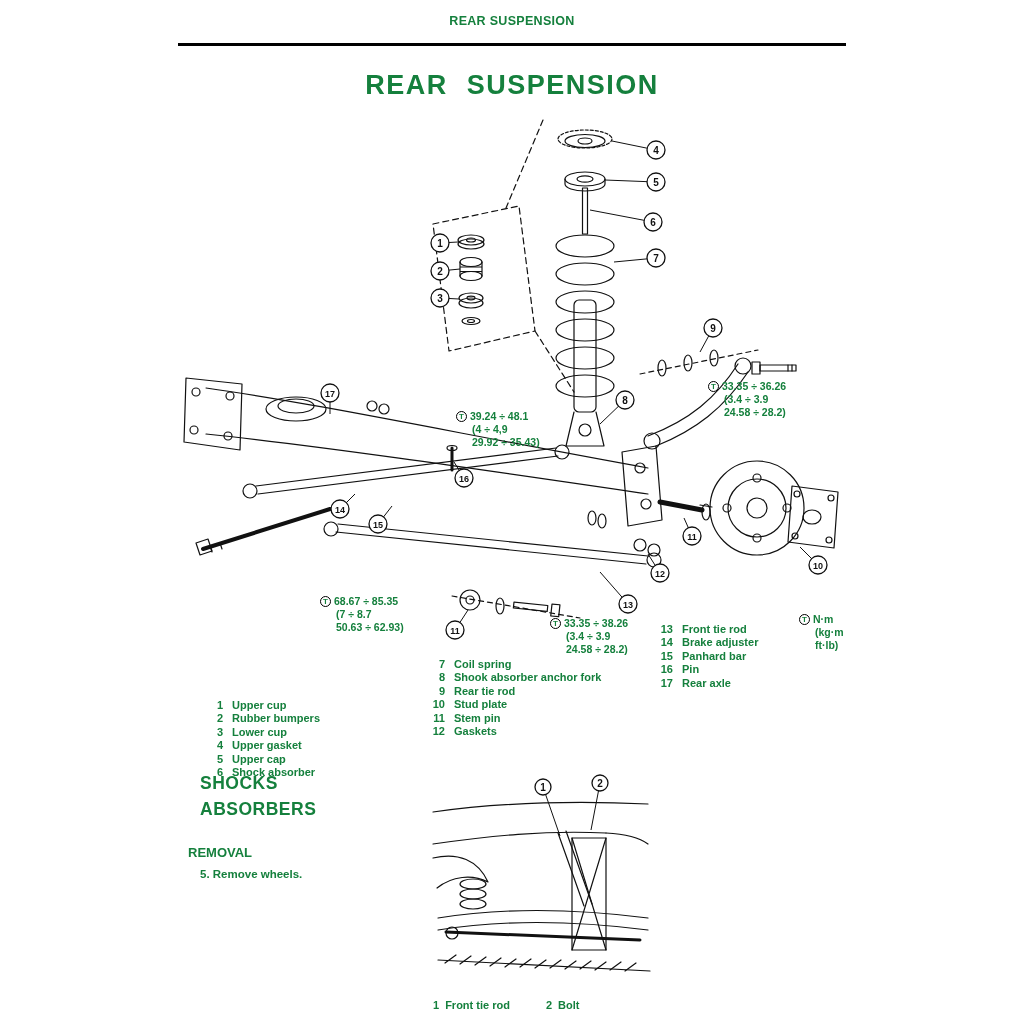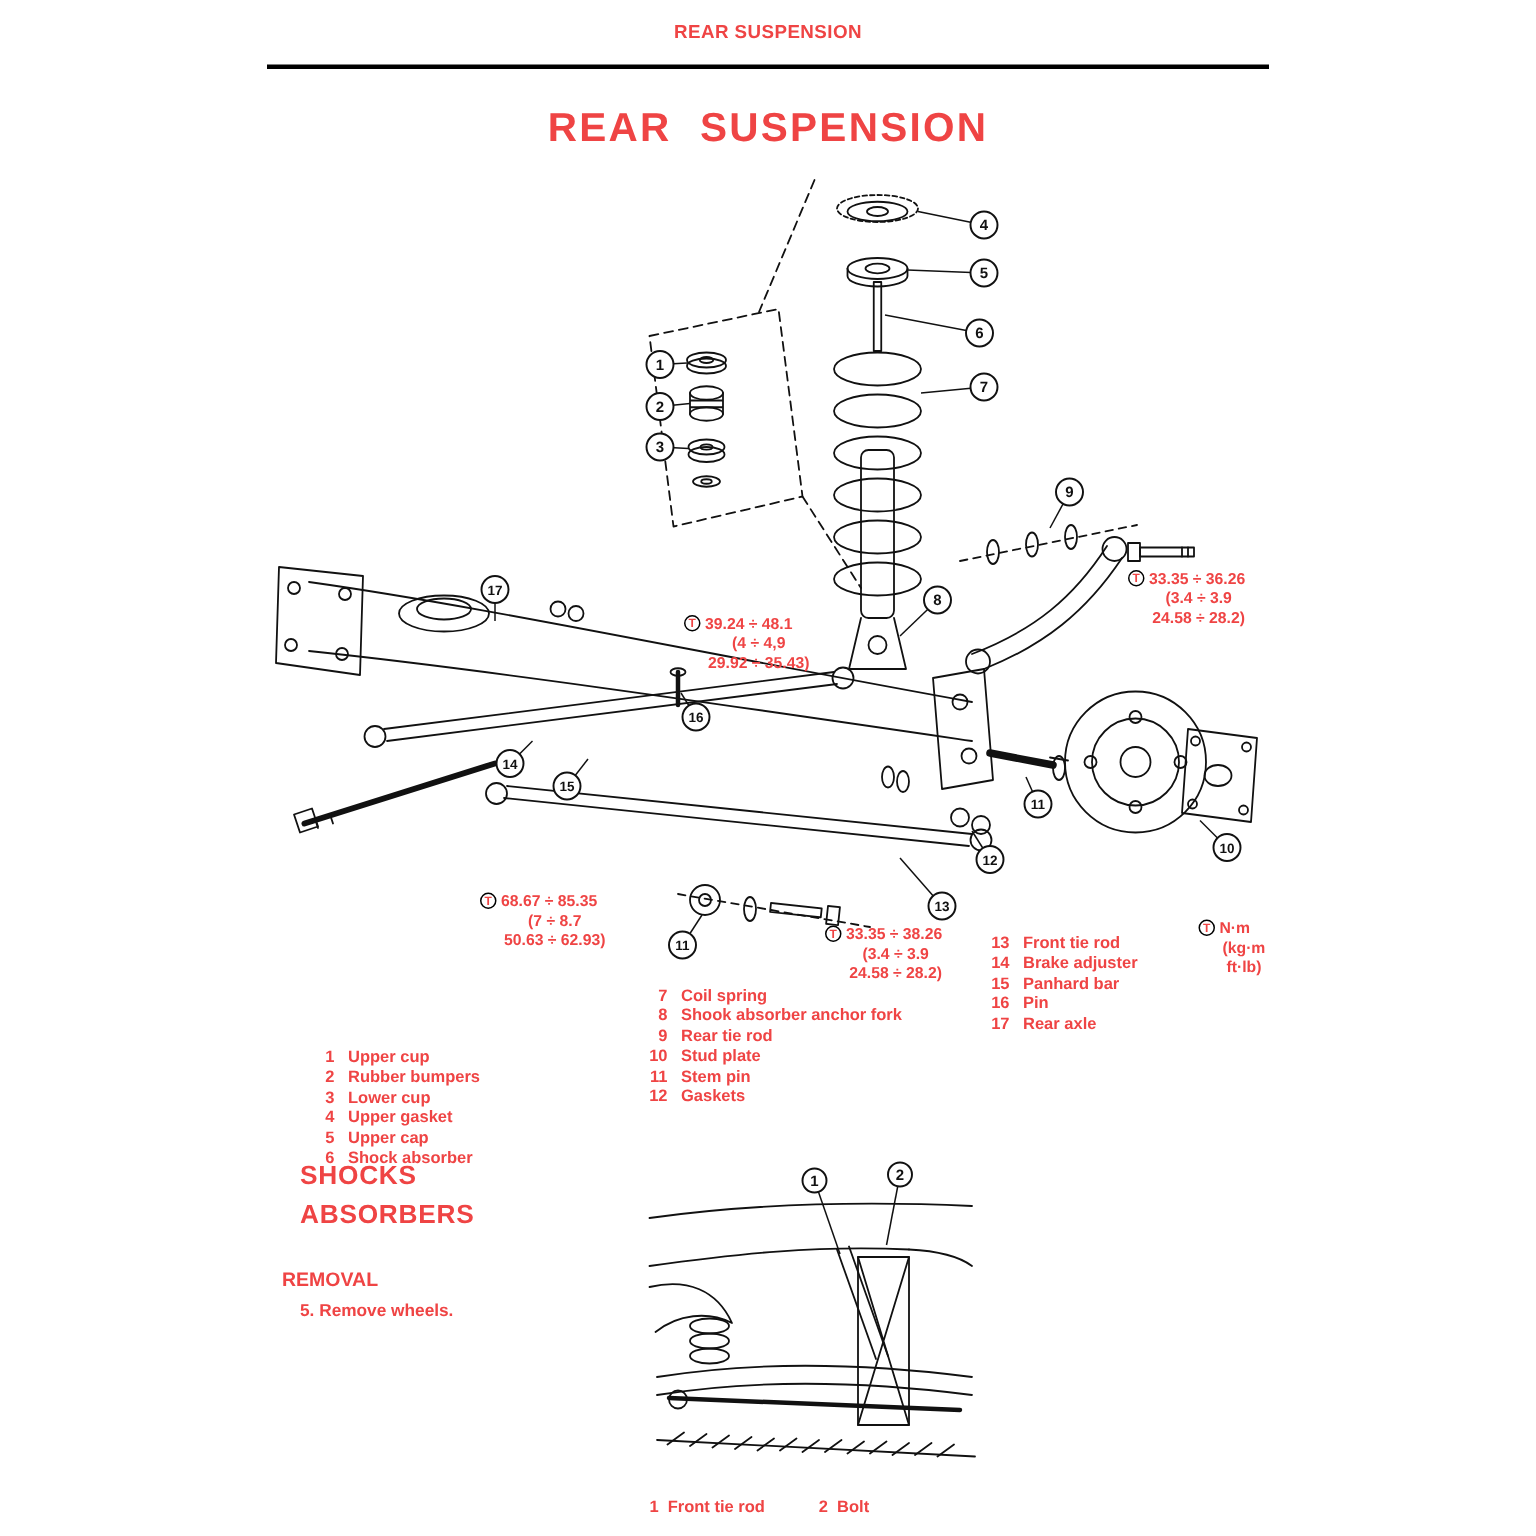--- a/index.html
+++ b/index.html
@@ -1,29 +1,29 @@
 <!DOCTYPE html>
 <html><head>
 <meta charset="utf-8">
 <style>
   *{box-sizing:border-box;}
   html,body{margin:0;padding:0;background:#fff;}
   .page{position:relative;width:1024px;height:1024px;margin:0 auto;background:#fff;
-        font-family:"Liberation Sans",sans-serif;color:#ef4444;overflow:hidden;}
+        font-family:"Liberation Sans",sans-serif;color:#15803d;overflow:hidden;}
 
   .running-header{position:absolute;top:14px;left:0;width:100%;text-align:center;
         font-size:12.5px;font-weight:700;letter-spacing:.3px;}
   .header-rule{position:absolute;top:43px;left:178px;width:668px;height:3px;background:#000;}
   .page-title{position:absolute;top:70px;left:0;width:100%;margin:0;text-align:center;
         font-size:27px;font-weight:700;letter-spacing:1.5px;word-spacing:10px;}
 
   #diagram-svg{position:absolute;left:0;top:0;}
 
   .torque-note{position:absolute;font-size:10.5px;font-weight:700;line-height:13px;white-space:nowrap;}
-  .torque-note .indent{padding-left:16px;text-align:center;}
+  .torque-note .indent{padding-left:16px;}
   .tsym{display:inline-block;width:11px;height:11px;border:1.2px solid #000;border-radius:50%;
         font-size:8px;line-height:10px;text-align:center;margin-right:3px;vertical-align:1px;}
 
   .parts-col{position:absolute;font-size:11px;font-weight:700;line-height:13.4px;white-space:nowrap;}
   .pnum{display:inline-block;width:20px;text-align:right;margin-right:9px;}
 
   .section-title{position:absolute;left:200px;top:770px;font-size:17.5px;font-weight:700;
         line-height:26px;letter-spacing:.5px;}
   .removal-title{position:absolute;left:188px;top:845px;font-size:13px;font-weight:700;}
   #removal-body{position:absolute;left:200px;top:866px;width:207px;font-size:11.5px;
@@ -230,21 +230,21 @@
         <line x1="543" y1="787" x2="560" y2="836" stroke="#111" stroke-width="1"></line>
         <circle cx="543" cy="787" r="8" fill="#fff" stroke="#111" stroke-width="1.3"></circle>
         <text x="543" y="790.6" text-anchor="middle" font-size="10" font-weight="700" font-family="&quot;Liberation Sans&quot;, sans-serif" fill="#111">1</text>
         <line x1="600" y1="783" x2="591" y2="830" stroke="#111" stroke-width="1"></line>
         <circle cx="600" cy="783" r="8" fill="#fff" stroke="#111" stroke-width="1.3"></circle>
         <text x="600" y="786.6" text-anchor="middle" font-size="10" font-weight="700" font-family="&quot;Liberation Sans&quot;, sans-serif" fill="#111">2</text>
       </g>
   </svg>
 
   <div id="torque-notes">
-      <div class="torque-note" style="left: 752px; top: 380px;">
+      <div class="torque-note" style="left: 708px; top: 380px;">
         <div class="tline"><span class="tsym">T</span>33.35 ÷ 36.26</div>
         <div class="tline indent">(3.4 ÷ 3.9</div>
         <div class="tline indent">24.58 ÷ 28.2)</div>
       </div>
       <div class="torque-note" style="left: 456px; top: 410px;">
         <div class="tline"><span class="tsym">T</span>39.24 ÷ 48.1</div>
         <div class="tline indent">(4 ÷ 4,9</div>
         <div class="tline indent">29.92 ÷ 35.43)</div>
       </div>
       <div class="torque-note" style="left: 320px; top: 595px;">

